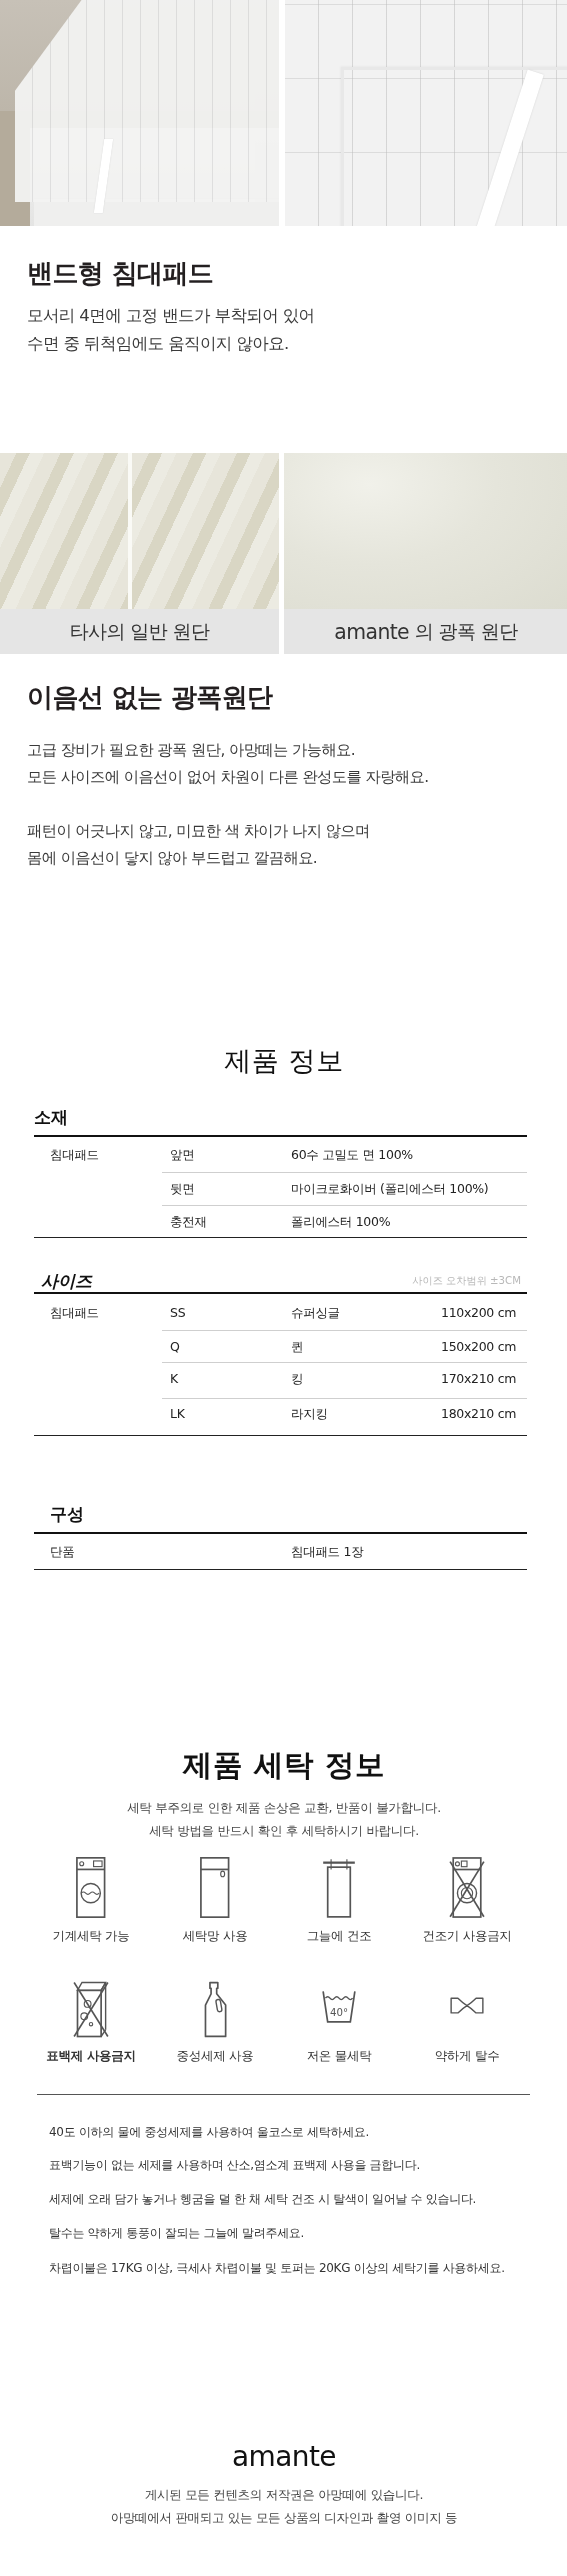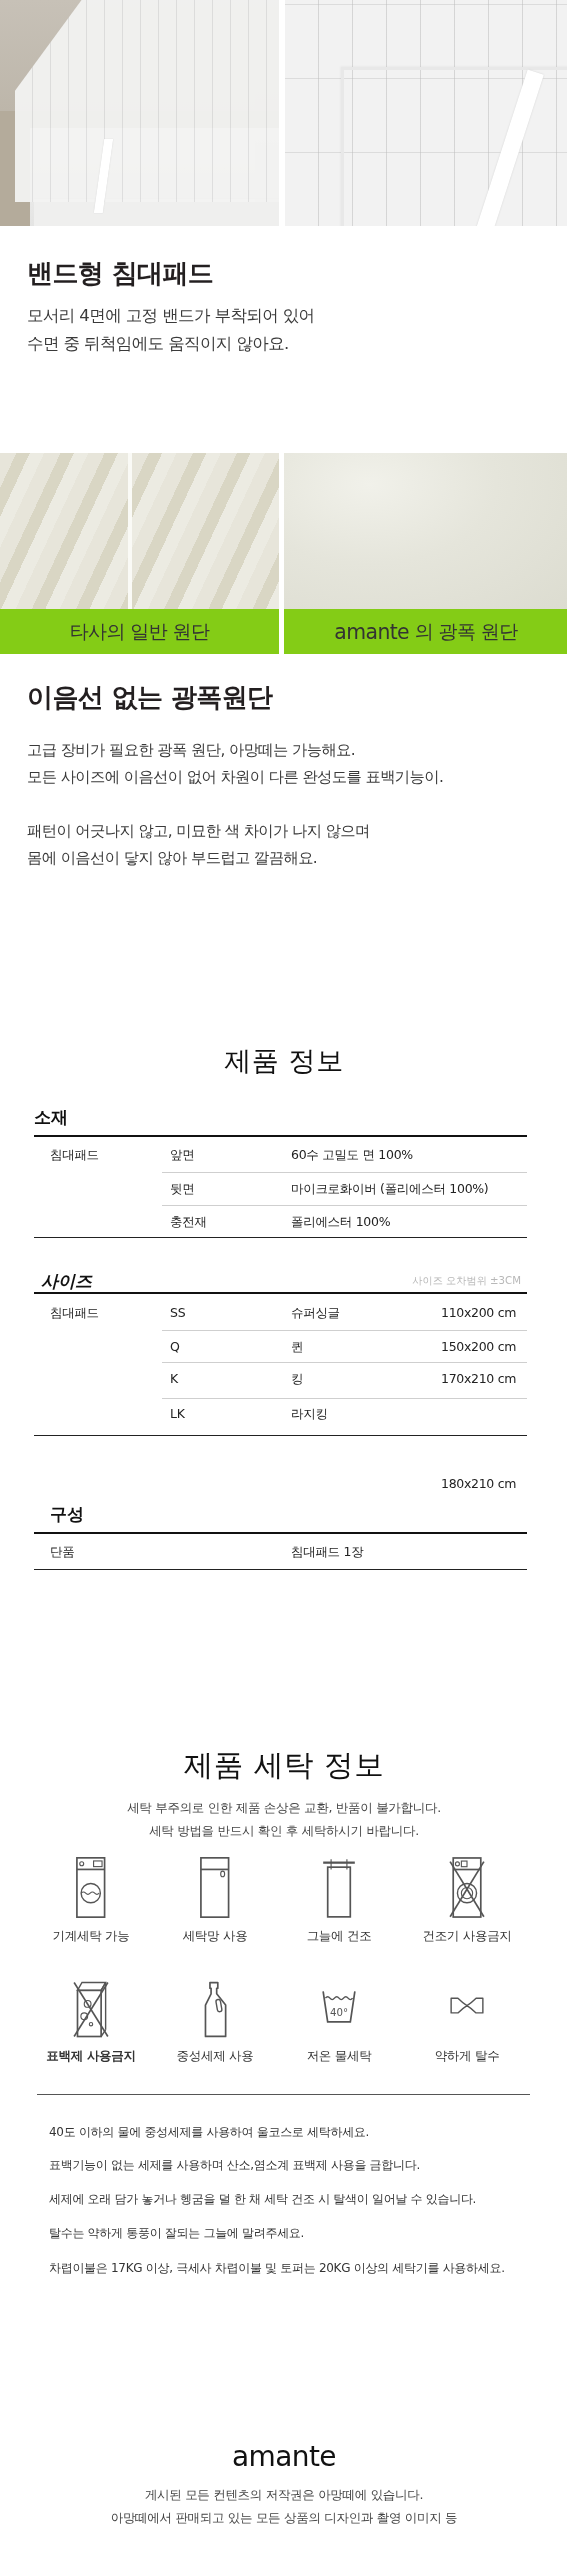--- a/index.html
+++ b/index.html
@@ -35,21 +35,21 @@
   .p-body { font-size: 16.5px; color: #3a3a3a; line-height: 28px; letter-spacing: -0.6px; }
 
   
   .fabric { top: 453px; width: 279px; height: 156px; overflow: hidden; }
   .fabric.left { left: 0;
     background:
       linear-gradient(90deg, rgba(255,255,255,0) 0 128px, #fafaf6 128px 132px, rgba(255,255,255,0) 132px),
       repeating-linear-gradient(115deg, #e7e5da 0 14.8px, #d9d6c4 14.8px 27px, #ecebe2 27px 40px); }
   .fabric.right { left: 284px; width: 284px;
     background: radial-gradient(ellipse at 30% 20%, #f1f1ea 0%, #e5e5db 45%, #dcdcd0 100%); }
-  .fabric-caption { top: 609px; height: 45px; width: 279px; background: #84cc16; display:flex; align-items:center; justify-content:center; font-size: 19px; color:#333; letter-spacing:-0.6px; }
+  .fabric-caption { top: 609px; height: 45px; width: 279px; background: #e5e5e5; display:flex; align-items:center; justify-content:center; font-size: 19px; color:#333; letter-spacing:-0.6px; }
   .fabric-caption.left { left: 0; }
   .fabric-caption.right { left: 284px; width: 284px; }
   .brand-inline { font-family: "DejaVu Sans", sans-serif; font-size: 20.4px; color:#333; margin-right:5.7px; letter-spacing:-0.6px; }
 
   
   .sec-title { left:0; width:568px; text-align:center; font-size: 27px; color:#111; letter-spacing:0.6px; }
   .sub-head { font-size: 17px; font-weight: bold; color:#111; }
   .rule-thick { left: 34px; width: 493px; height: 1.7px; background:#111; }
   .rule-thin { height: 0.6px; background: #cfcfcf; }
   .rule-mid { left: 34px; width: 493px; height: 1.1px; background:#222; }
@@ -98,21 +98,21 @@
   <span>타사의 일반 원단</span>
 </div>
 <div class="abs fabric-caption right">
   <span class="brand-inline">amante</span>
   <span>의 광폭 원단</span>
 </div>
 
 <div class="abs h-big" style="left:27px; top:680px;">이음선 없는 광폭원단</div>
 <div class="abs p-body" style="left:27px; top:737px; font-size:15.3px; line-height:27px;">
   <div>고급 장비가 필요한 광폭 원단, 아망떼는 가능해요.</div>
-  <div>모든 사이즈에 이음선이 없어 차원이 다른 완성도를 표백기능이.</div>
+  <div>모든 사이즈에 이음선이 없어 차원이 다른 완성도를 자랑해요.</div>
 </div>
 <div class="abs p-body" style="left:27px; top:818px; font-size:15.3px; line-height:27px;">
   <div>패턴이 어긋나지 않고, 미묘한 색 차이가 나지 않으며</div>
   <div>몸에 이음선이 닿지 않아 부드럽고 깔끔해요.</div>
 </div>
 
 <div class="abs sec-title" style="top:1043px;">제품 정보</div>
 
 <div class="abs sub-head" style="left:34px; top:1106px;">소재</div>
 <div class="abs rule-thick" style="top:1135px;"></div>
@@ -145,30 +145,30 @@
 <div class="abs cell" style="left:441px; top:1339px;">150x200 cm</div>
 <div class="abs rule-thin" style="left:162px; width:365px; top:1362px;"></div>
 
 <div class="abs cell" style="left:170px; top:1371px;">K</div>
 <div class="abs cell" style="left:291px; top:1371px;">킹</div>
 <div class="abs cell" style="left:441px; top:1371px;">170x210 cm</div>
 <div class="abs rule-thin" style="left:162px; width:365px; top:1398px;"></div>
 
 <div class="abs cell" style="left:170px; top:1406px;">LK</div>
 <div class="abs cell" style="left:291px; top:1406px;">라지킹</div>
-<div class="abs cell" style="left:441px; top:1476px;">180x210 cm</div>
+<div class="abs cell" style="left:441px; top:1406px;">180x210 cm</div>
 <div class="abs rule-mid" style="top:1435px;"></div>
 
 <div class="abs sub-head" style="left:50px; top:1503px;">구성</div>
 <div class="abs rule-thick" style="top:1532px;"></div>
 <div class="abs cell" style="left:50px; top:1544px;">단품</div>
 <div class="abs cell" style="left:291px; top:1544px;">침대패드 1장</div>
 <div class="abs rule-mid" style="top:1569px;"></div>
 
-<div class="abs sec-title" style="top:1746px; font-size:29.5px;">제품 세탁 정보</div>
+<div class="abs sec-title" style="top:1746px; font-size:29.5px;font-weight:bold;">제품 세탁 정보</div>
 <div class="abs wash-intro" style="top:1796px;">
   <div>세탁 부주의로 인한 제품 손상은 교환, 반품이 불가합니다.</div>
   <div>세탁 방법을 반드시 확인 후 세탁하시기 바랍니다.</div>
 </div>
 
 <div class="abs icon-cell" style="left:34px; top:1857px;">
   <svg width="29.5" height="61" viewBox="0 0 52 108">
     <rect x="1.5" y="1.5" width="49" height="105" fill="none" stroke="#555" stroke-width="3"></rect>
     <line x1="1.5" y1="22" x2="50.5" y2="22" stroke="#555" stroke-width="3"></line>
     <circle cx="10" cy="12" r="3.5" fill="none" stroke="#555" stroke-width="2"></circle>

